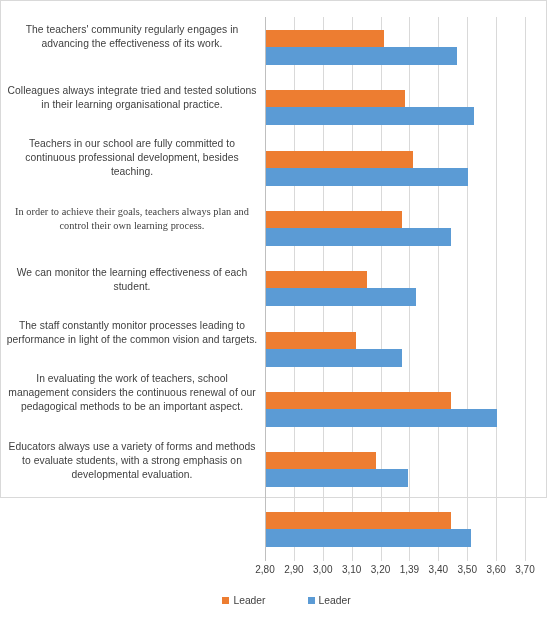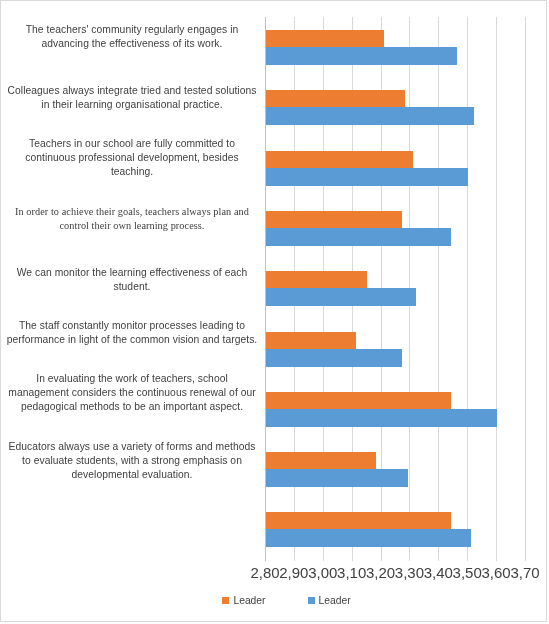--- a/index.html
+++ b/index.html
@@ -10,21 +10,21 @@
   body {
     width: 549px;
     height: 624px;
     font-family: "Liberation Sans", sans-serif;
     color: #404040;
     overflow: hidden;
   }
   #chart-frame {
     position: relative;
     width: 547px;
-    height: 622px;
+    height: 498px;
     border: 1px solid #d9d9d9;
     box-sizing: border-box;
     background: #ffffff;
   }
 
   
   #category-labels {
     position: absolute;
     left: 0;
     top: 0;
@@ -87,21 +87,21 @@
     top: 563px;
     width: 284px;
     height: 18px;
   }
   .tick-label {
     position: absolute;
     top: 0;
     width: 40px;
     margin-left: -20px;
     text-align: center;
-    font-size: 15px;
+    font-size: 10px;
     color: #404040;
   }
 
   
   #legend {
     position: absolute;
     left: 0;
     top: 594px;
     width: 547px;
     display: flex;
@@ -176,21 +176,21 @@
         <div class="bar bar-teacher" title="Teacher: 3,51" style="top: 512.4px; width: 205.111px; background: rgb(91, 155, 213);"></div>
       </div>
   </div>
 
   <div id="axis-ticks">
       <div class="tick-label" style="left: 0px;">2,80</div>
       <div class="tick-label" style="left: 28.8889px;">2,90</div>
       <div class="tick-label" style="left: 57.7778px;">3,00</div>
       <div class="tick-label" style="left: 86.6667px;">3,10</div>
       <div class="tick-label" style="left: 115.556px;">3,20</div>
-      <div class="tick-label" style="left: 144.444px;">3,30</div>
+      <div class="tick-label" style="left: 144.444px;">1,39</div>
       <div class="tick-label" style="left: 173.333px;">3,40</div>
       <div class="tick-label" style="left: 202.222px;">3,50</div>
       <div class="tick-label" style="left: 231.111px;">3,60</div>
       <div class="tick-label" style="left: 260px;">3,70</div>
     </div>
 
   <div id="legend">
     <div class="legend-entry">
       <span class="legend-swatch" style="background:#ED7D31;"></span>
       <span class="legend-text">Leader</span>

